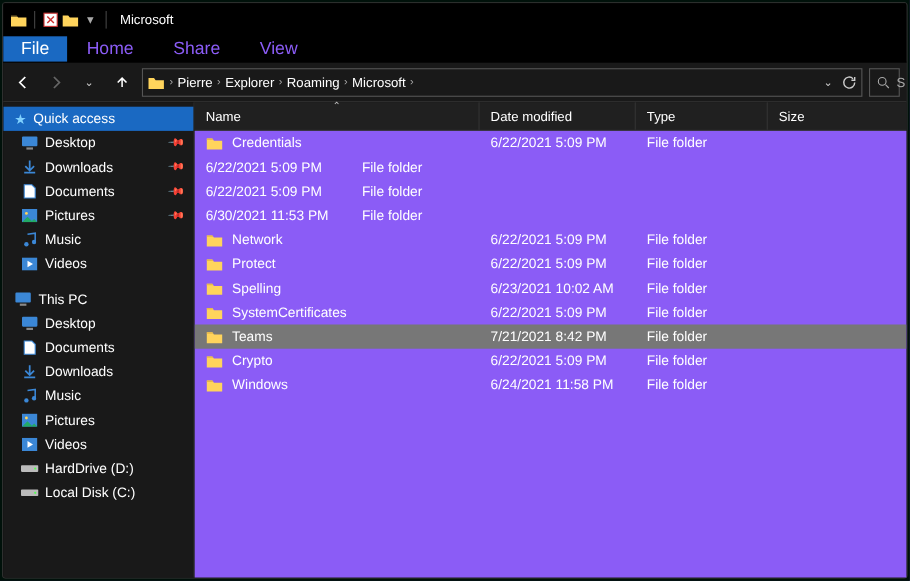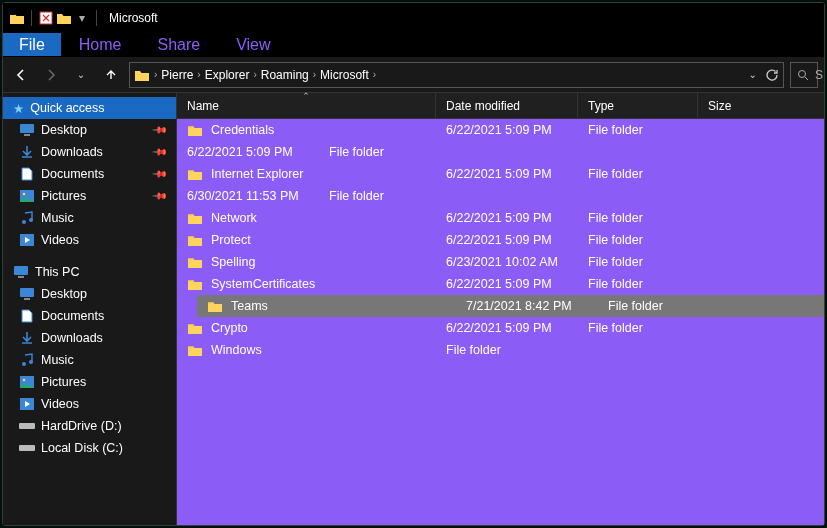--- a/index.html
+++ b/index.html
@@ -30,21 +30,21 @@
   .content { flex:1; display:flex; flex-direction:column; background:#202020;}
   .cols-header { height:26px; display:flex; align-items:center; border-bottom:1px solid #333; font-size:12px; color:#fff; background:#202020;}
   .ch { padding:0 10px; display:flex; align-items:center; height:100%; border-right:1px solid #333;}
   .ch.name { width:259px; position:relative;}
   .ch.date { width:142px;}
   .ch.type { width:120px;}
   .ch.size { width:100px; border-right:none;}
   .ch .sort { position:absolute; left:50%; top:-2px; transform:translateX(-50%); font-size:9px; color:#bbb;}
   .rows { flex:1; overflow:auto; background:#8b5cf6;}
   .row { height:22px; display:flex; align-items:center; font-size:12.5px; color:#fff;}
-  .row.selected { background:#777;margin-left:20px;}
+  .row.selected { background:#777;}
   .cell { padding:0 10px; overflow:hidden; text-overflow:ellipsis; white-space:nowrap;}
   .cell.name { width:259px; display:flex; align-items:center; gap:8px;}
   .cell.date { width:142px;}
   .cell.type { width:120px;}
   .cell.size { width:100px;}
   svg { display:block; }
   .folder-svg { width:16px; height:14px;}
   .mini-icon { width:16px; height:16px; display:flex; align-items:center; justify-content:center;}
 </style>
 </head>
@@ -329,29 +329,20 @@
             <div class="cell date">6/22/2021 5:09 PM</div>
             <div class="cell type">File folder</div>
             <div class="cell size"></div>
           </div>
           <div class="row">
             <div class="cell date">6/22/2021 5:09 PM</div>
             <div class="cell type">File folder</div>
             <div class="cell size"></div>
           </div>
           <div class="row">
-            <div class="cell name">
-              <span>
-                <svg class="folder-svg" viewBox="0 0 16 14">
-                  <path fill="#ffd45c" d="M1 3h5l1.5 2H15v8H1z"></path>
-                  <path fill="#e6b84a" d="M1 3h5l1 1.3H1z"></path>
-                </svg>
-              </span>
-              <span>Internet Explorer</span>
-            </div>
             <div class="cell date">6/22/2021 5:09 PM</div>
             <div class="cell type">File folder</div>
             <div class="cell size"></div>
           </div>
           <div class="row">
             <div class="cell date">6/30/2021 11:53 PM</div>
             <div class="cell type">File folder</div>
             <div class="cell size"></div>
           </div>
           <div class="row">
@@ -441,19 +432,20 @@
           <div class="row">
             <div class="cell name">
               <span>
                 <svg class="folder-svg" viewBox="0 0 16 14">
                   <path fill="#ffd45c" d="M1 3h5l1.5 2H15v8H1z"></path>
                   <path fill="#e6b84a" d="M1 3h5l1 1.3H1z"></path>
                 </svg>
               </span>
               <span>Windows</span>
             </div>
+            <div class="cell date">6/24/2021 11:58 PM</div>
             <div class="cell type">File folder</div>
             <div class="cell size"></div>
           </div>
         </div>
     </div>
   </div>
 </div>
 
 </body></html>

